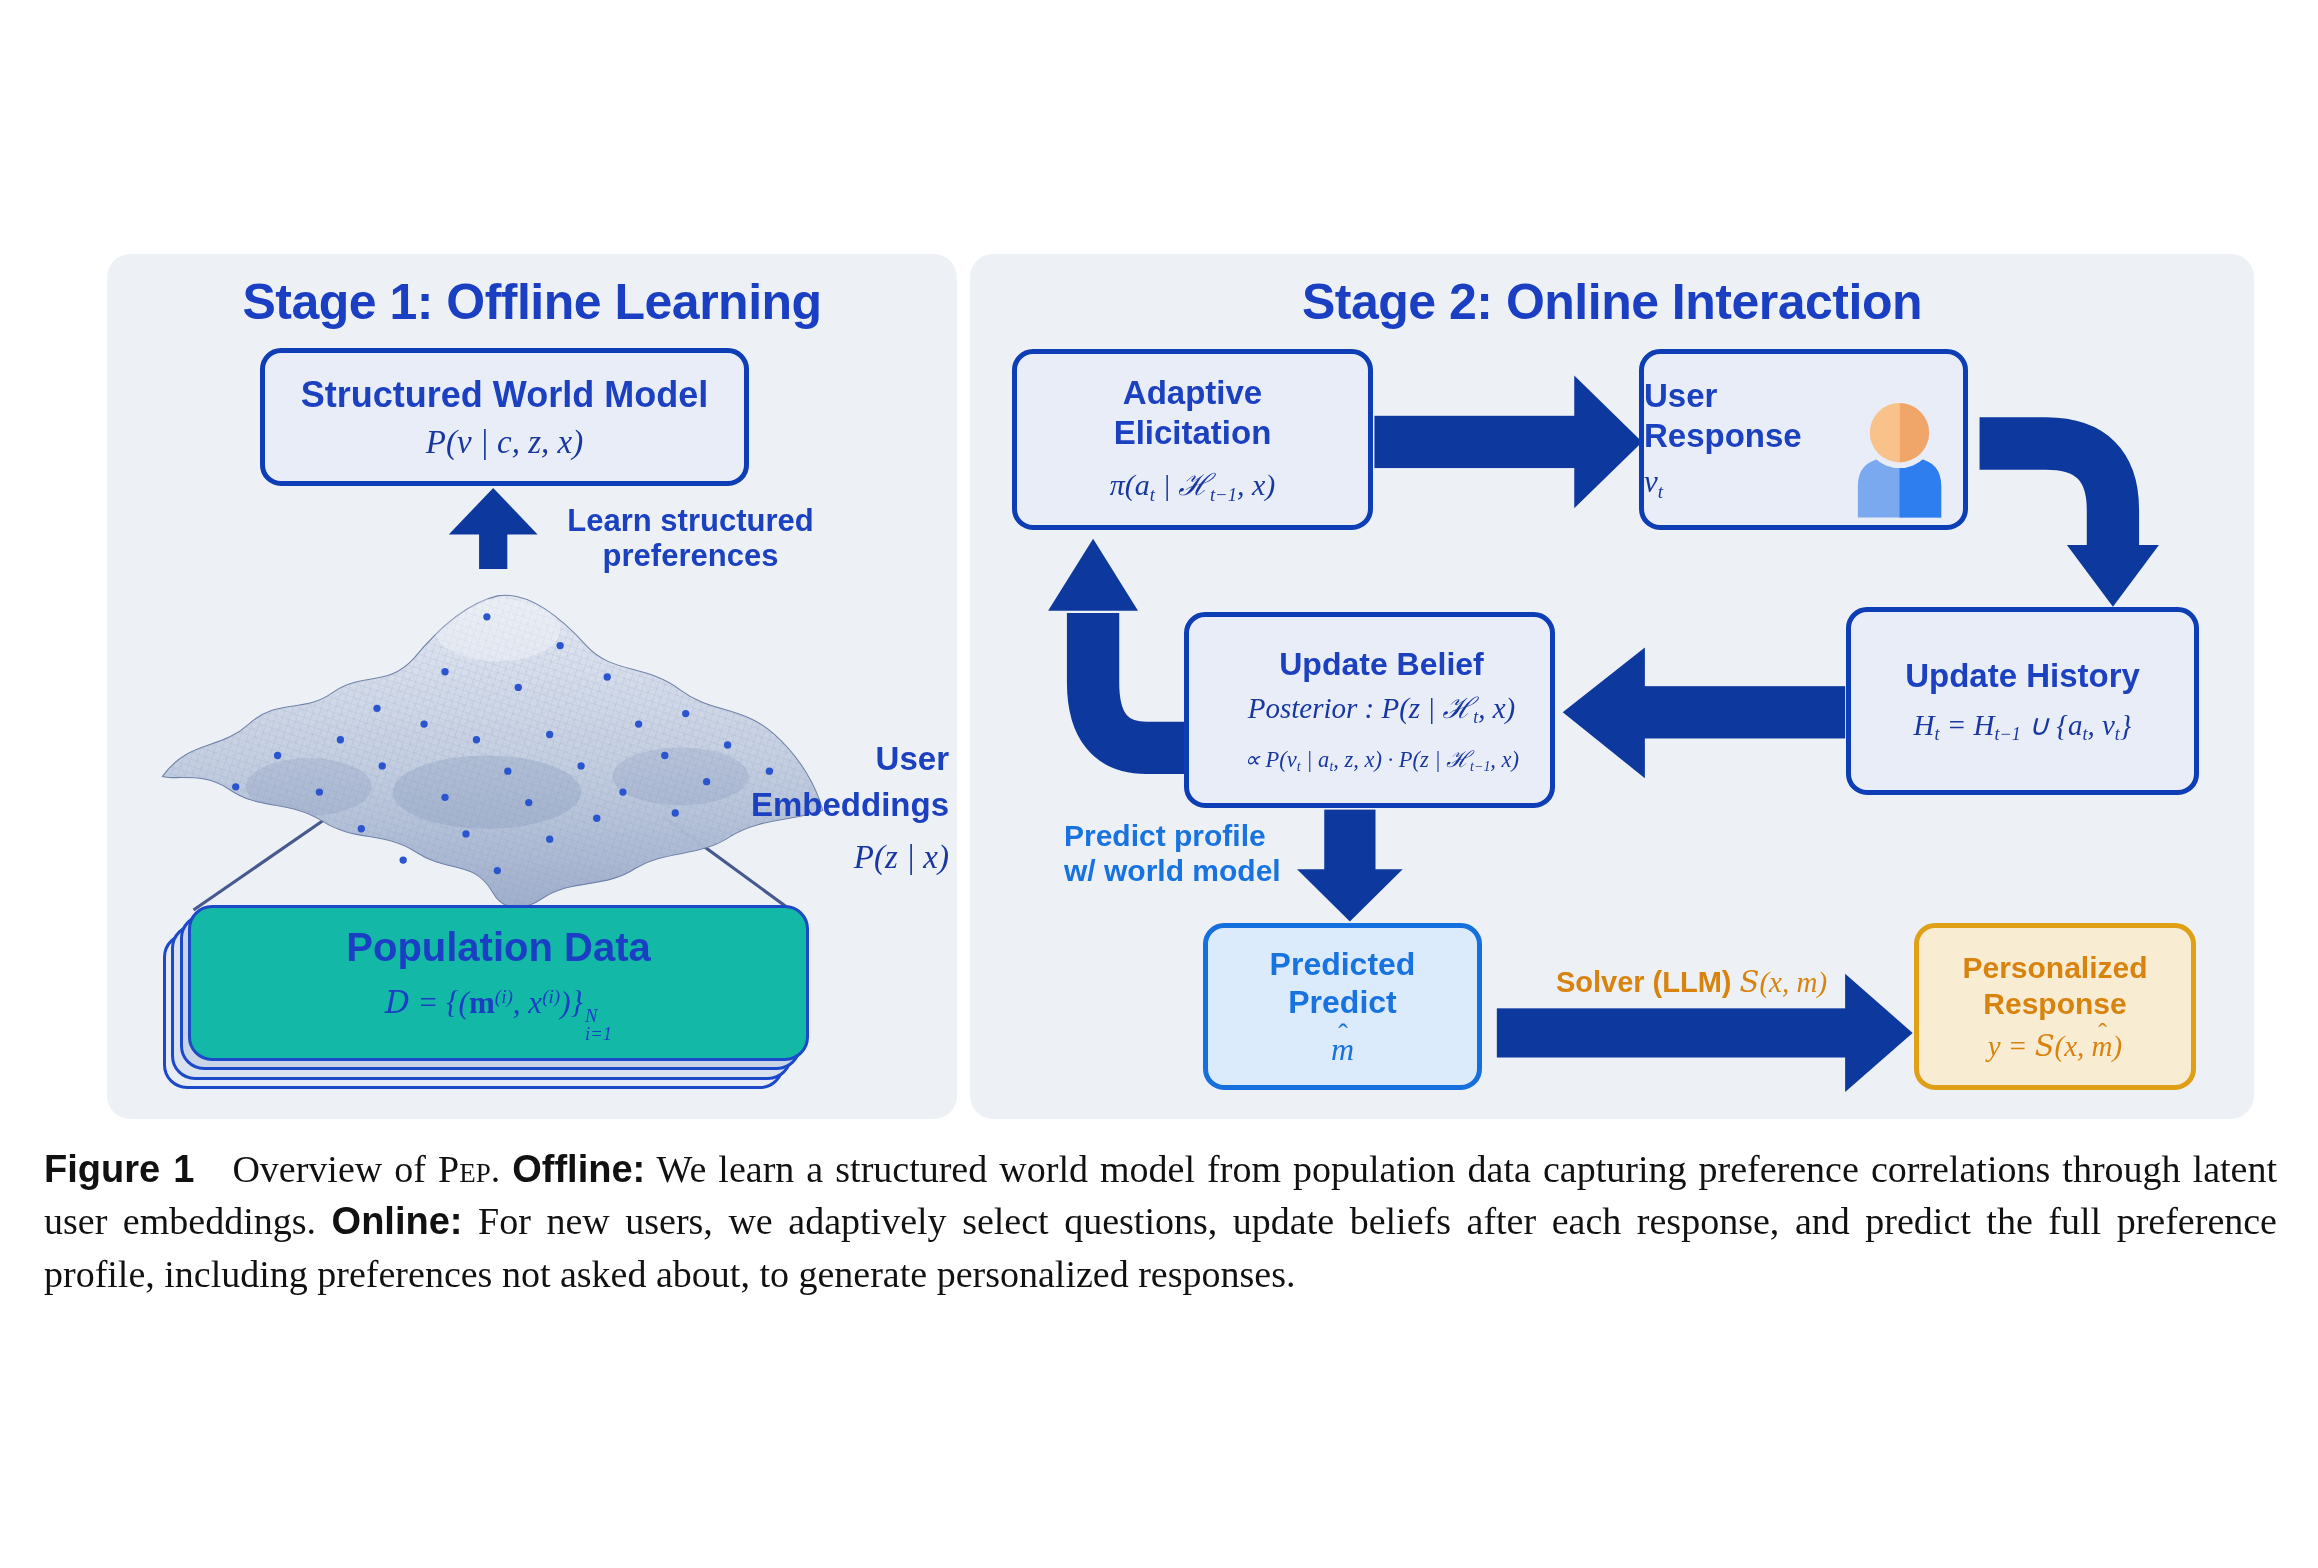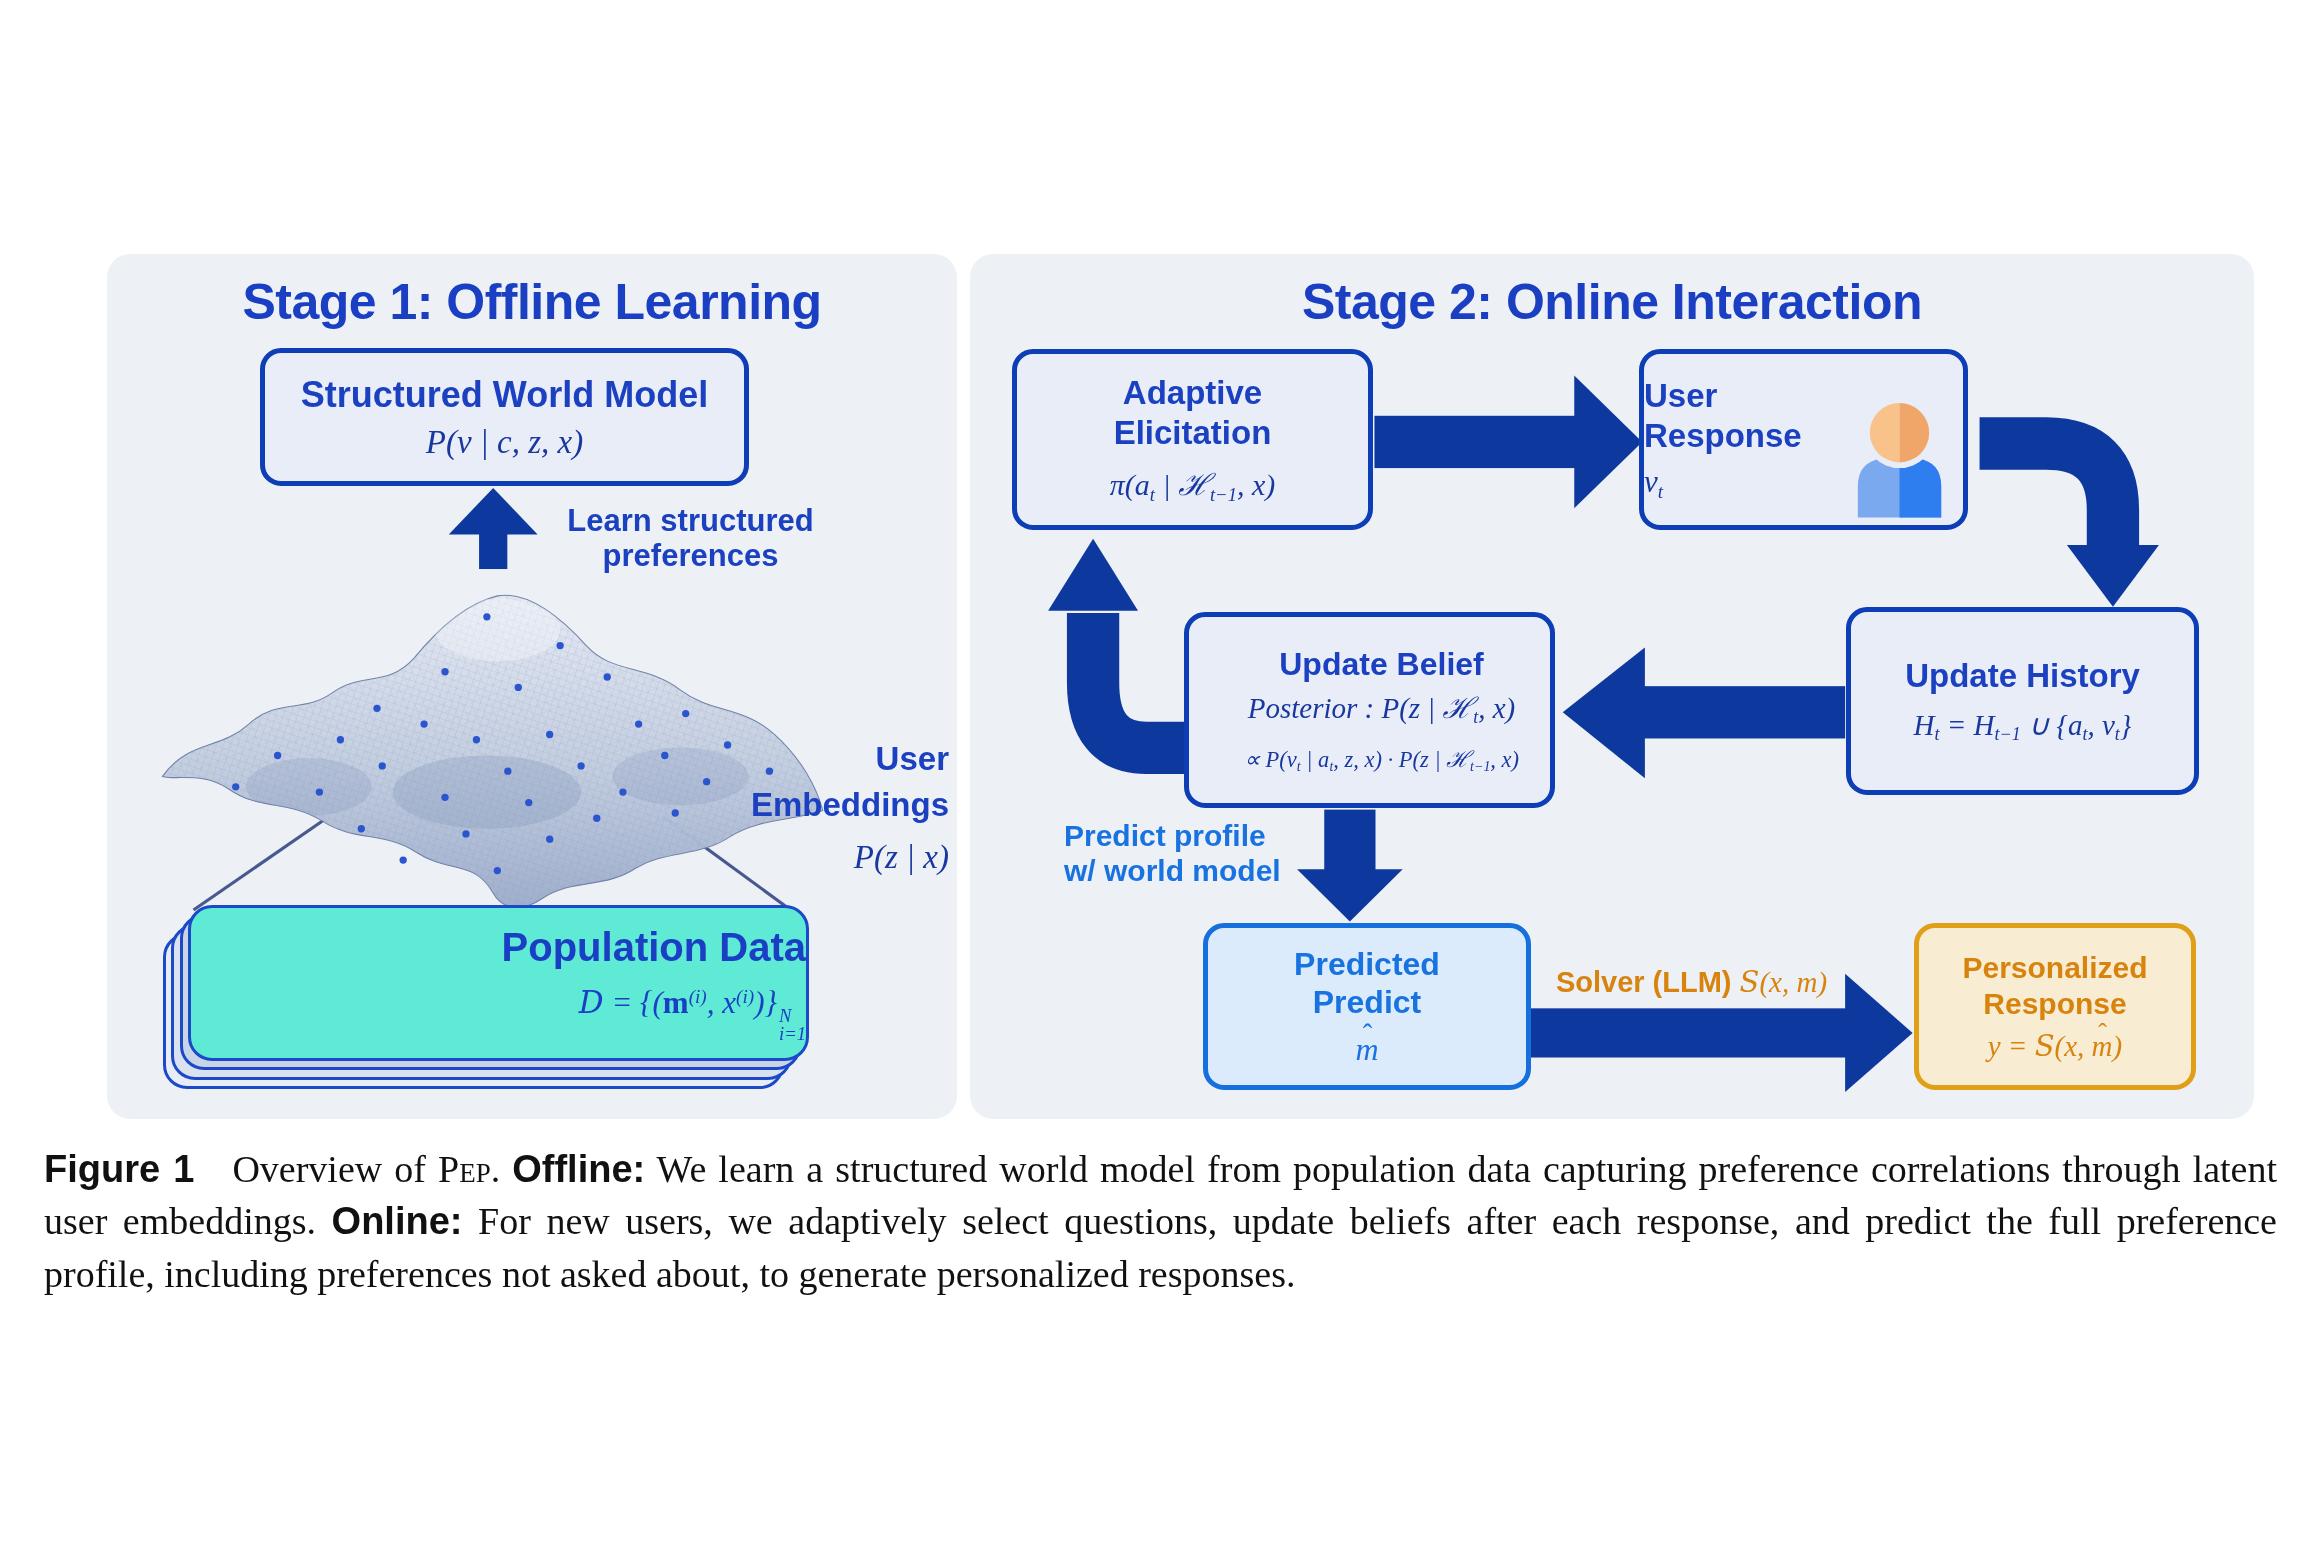--- a/index.html
+++ b/index.html
@@ -22,21 +22,21 @@
   .fbold{font-weight:bold;}
   .fup{font-style:normal;}
   .fsans{font-family:"Liberation Sans",sans-serif;font-style:normal;font-weight:bold;}
   .fhatw{position:relative;display:inline-block;}
   .fhatc{position:absolute;left:52%;transform:translateX(-50%);top:-0.46em;font-style:normal;font-size:0.9em;}
   .freelabel{position:absolute;z-index:3;font-weight:bold;color:#1b41c0;}
   .blue2{color:#1873e0;}
   .orange{color:#d8830e;}
   .popstack{position:absolute;left:188px;top:905px;width:621px;height:156px;z-index:2;}
   .poplayer{position:absolute;border:3.1px solid #1b49c8;border-radius:24px;box-sizing:border-box;width:100%;height:100%;}
-  .popmain{position:absolute;width:100%;height:100%;background:#5eead4;border:3.7px solid #1b49c8;border-radius:24px;box-sizing:border-box;display:flex;flex-direction:column;align-items:flex-end;justify-content:center;z-index:3;}
+  .popmain{position:absolute;width:100%;height:100%;background:#14b8a6;border:3.7px solid #1b49c8;border-radius:24px;box-sizing:border-box;display:flex;flex-direction:column;align-items:center;justify-content:center;z-index:3;}
   .caption{position:absolute;left:44px;top:1143px;width:2233px;font-family:"Liberation Serif",serif;font-size:38px;line-height:1.38;color:#111111;text-align:justify;z-index:2;}
   .cap-boldsans{font-family:"Liberation Sans",sans-serif;font-weight:bold;}
   .cap-smallcaps{font-variant:small-caps;}
   svg{display:block;}
 </style>
 </head>
 <body>
 
 <div class="page">
 
@@ -199,21 +199,21 @@
     <div class="fm" style="font-size:29px;margin-top:4.2px;"><span>Posterior : P(z | </span><span class="fcal">ℋ</span><span class="fsub">t</span><span>, x)</span></div>
     <div class="fm" style="font-size:22.5px;margin-top:14.6px;"><span>∝ P(v</span><span class="fsub">t</span><span> | a</span><span class="fsub">t</span><span>, z, x) · P(z | </span><span class="fcal">ℋ</span><span class="fsub">t−1</span><span>, x)</span></div>
   </div>
 
   <div class="freelabel blue2" style="left:1064px;top:818px;width:235px;text-align:left;font-size:30px;line-height:1.18;">
     <div>Predict profile</div>
     <div>w/ world model</div>
   </div>
 
 
-  <div class="nbox" style="left:1203px;top:923px;width:328px;height:167px;border-color:#1570dd;background:#dcebfb;">
+  <div class="nbox" style="left:1203px;top:923px;width:279px;height:167px;border-color:#1570dd;background:#dcebfb;">
     <div class="bh blue2" style="font-size:32px;">Predicted</div>
     <div class="bh blue2" style="font-size:32px;">Predict</div>
     <div class="fm" style="font-size:32px;margin-top:9.4px;color:#1873e0;"><span class="fhatw">m<span class="fhatc">ˆ</span></span></div>
   </div>
 
   <div class="fm orange" style="position:absolute;left:1511px;top:965px;width:361px;text-align:center;font-size:29px;z-index:3;color:#d8830e;"><span class="fsans">Solver (LLM)  </span><span class="fcal">S</span><span>(x, m)</span></div>
 
   <div class="nbox" style="left:1914px;top:923px;width:282px;height:167px;border-color:#dfa018;background:#f8ecd3;">
     <div class="bh orange" style="font-size:30px;">Personalized</div>
     <div class="bh orange" style="font-size:30px;">Response</div>

